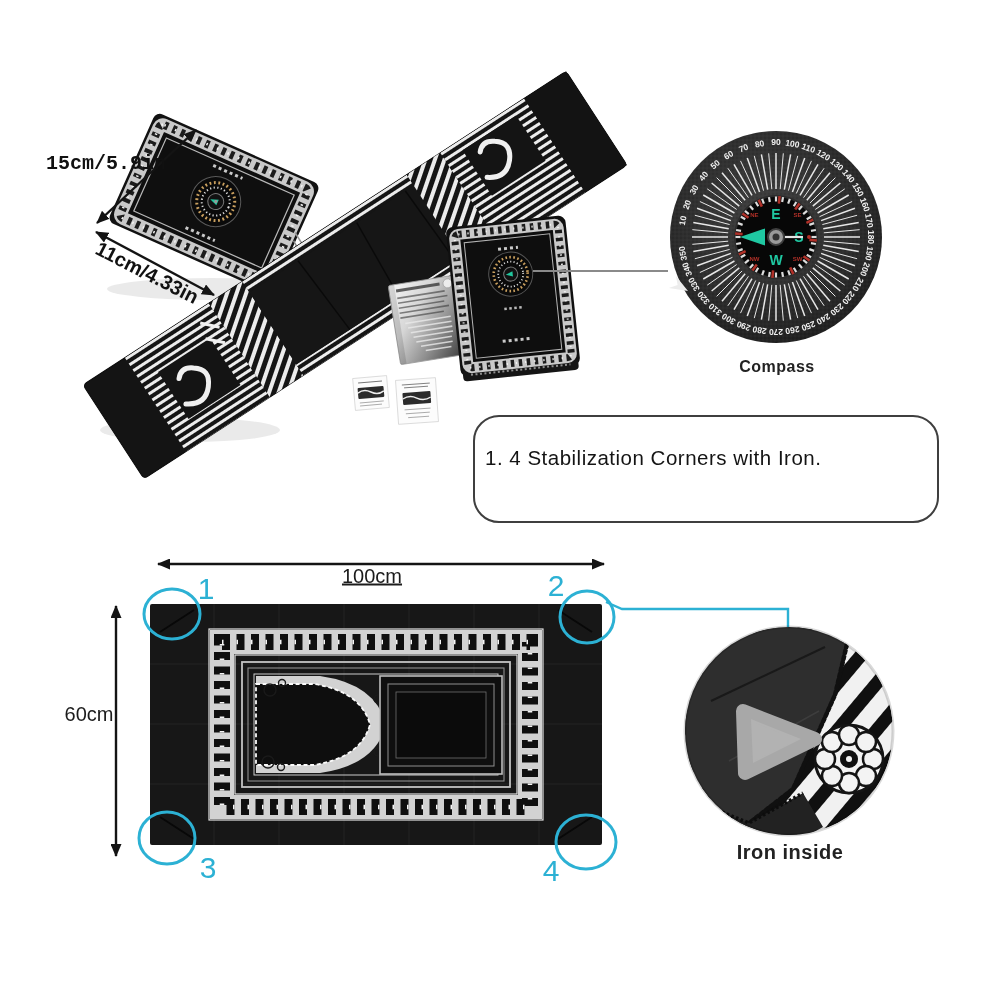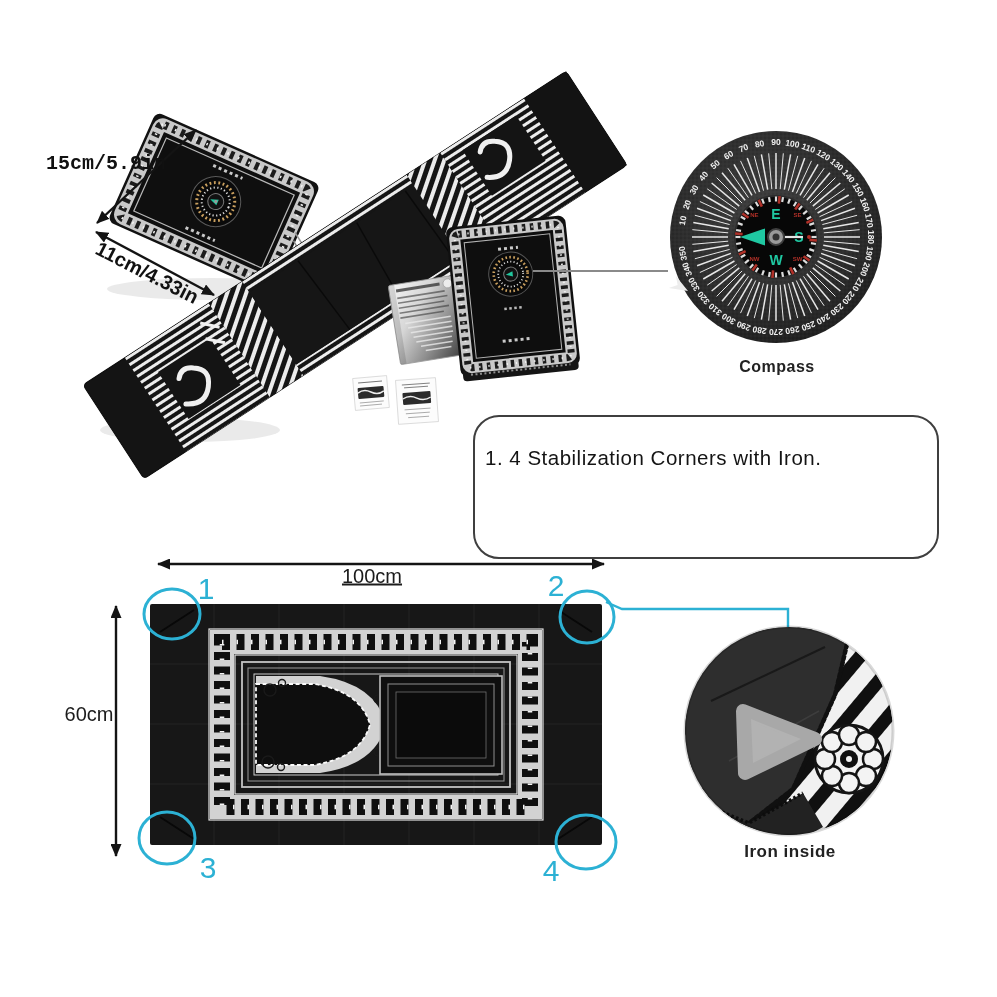--- a/index.html
+++ b/index.html
@@ -6,21 +6,21 @@
   #canvas{position:relative;width:997px;height:997px;background:#ffffff;overflow:hidden;
           font-family:"Liberation Sans",sans-serif;}
   #scene{position:absolute;left:0;top:0;}
   svg text{font-family:"Liberation Sans",sans-serif;}
   .lbl{position:absolute;color:#161616;white-space:nowrap;}
   .ctr{transform:translate(-50%,-50%);}
   .dim{font-size:20px;font-weight:bold;color:#111;}
   .meas{font-size:20px;color:#1c1c1c;}
   .callout{font-size:18px;font-weight:bold;color:#222;letter-spacing:.5px;}
   .corner-num{font-size:30px;color:#2cb1d4;}
-  #feature-box{position:absolute;left:473px;top:415px;width:466px;height:144px;
+  #feature-box{position:absolute;left:473px;top:415px;width:466px;height:108px;
                border:2.5px solid #3f3f3f;border-radius:26px;box-sizing:border-box;
                padding:25px 0 0 10px;}
   #feature-box .feat{font-size:20.5px;line-height:31px;color:#141414;letter-spacing:.5px;}
 </style>
 </head>
 <body>
 
 <div id="canvas">
 
 <svg id="scene" width="997" height="997" viewBox="0 0 997 997">
@@ -418,15 +418,15 @@
 </div>
 
 <div class="lbl meas ctr" style="left:372px;top:576px;text-decoration:underline;">100cm</div>
 <div class="lbl meas ctr" style="left:89px;top:714px;">60cm</div>
 
 <div class="lbl corner-num ctr" style="left:206px;top:589px;">1</div>
 <div class="lbl corner-num ctr" style="left:556px;top:586px;">2</div>
 <div class="lbl corner-num ctr" style="left:208px;top:868px;">3</div>
 <div class="lbl corner-num ctr" style="left:551px;top:871px;">4</div>
 
-<div class="lbl callout ctr" style="left:790px;top:852px;font-size:17px;">Iron inside</div>
+<div class="lbl callout ctr" style="left:790px;top:852px;font-size:20px;">Iron inside</div>
 
 </div>
 
 </body></html>

